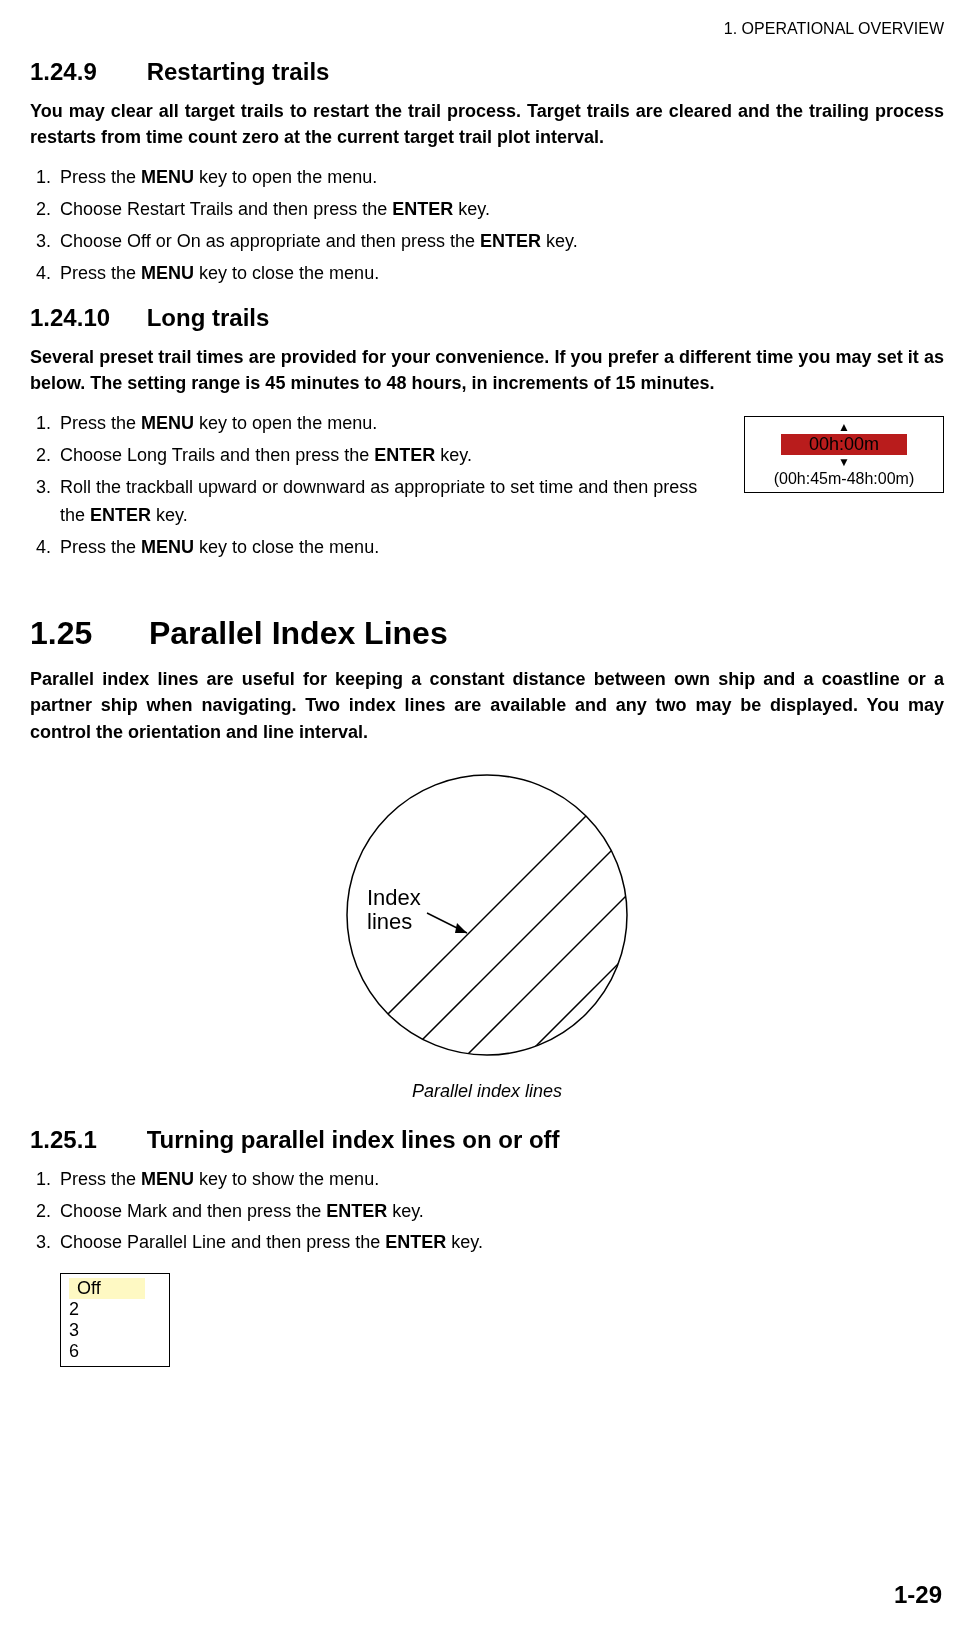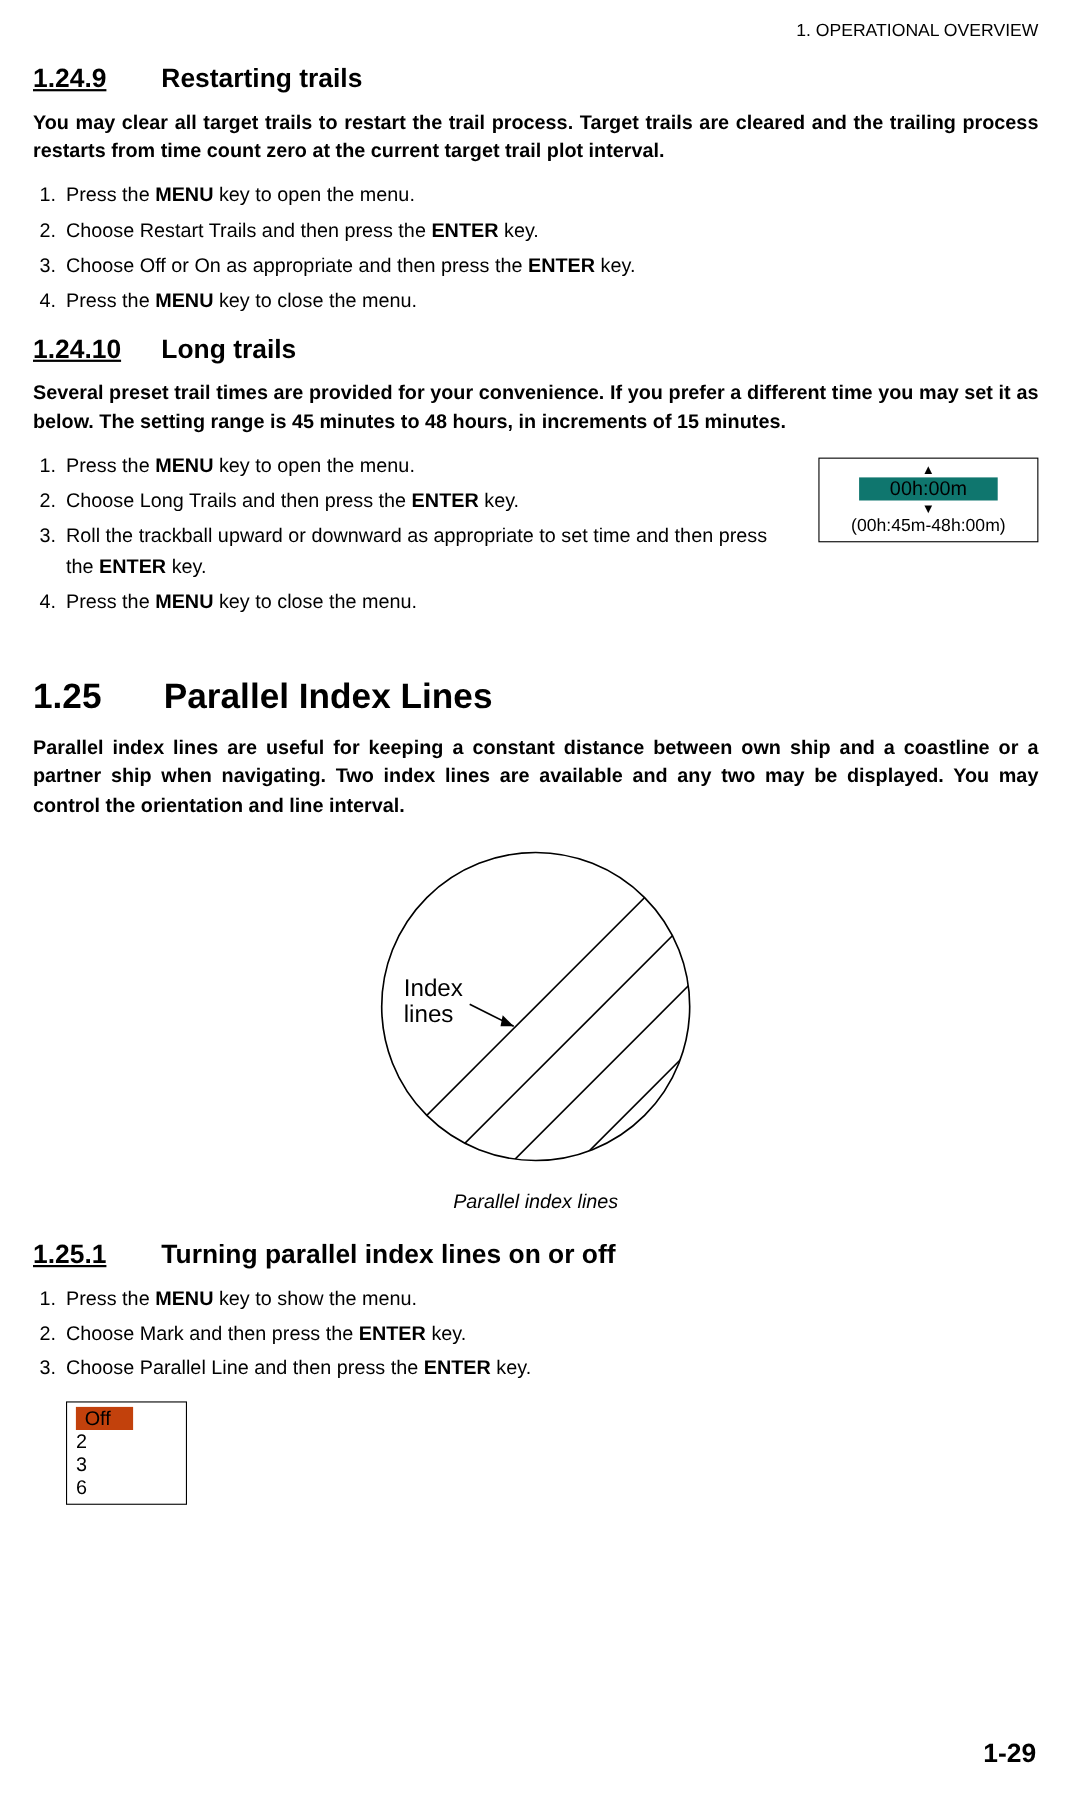--- a/index.html
+++ b/index.html
@@ -16,21 +16,21 @@
       text-align: right;
       font-size: 16px;
       margin-bottom: 20px;
     }
     .h3 {
       font-size: 24px;
       font-weight: bold;
       margin-bottom: 12px;
       margin-top: 14px;
     }
-    .h3 .nstr { display: inline-block; width: 110px; text-decoration: underline; }
+    .h3 .nstr { display: inline-block; width: 110px; }
     .h2 {
       font-size: 32px;
       font-weight: bold;
       margin-bottom: 14px;
       margin-top: 34px;
     }
     .h2 .nstr { display: inline-block; width: 110px; }
     .para {
       font-size: 18px;
       line-height: 1.45;
@@ -59,21 +59,21 @@
       border: 1.5px solid #000;
       width: 200px;
       text-align: center;
       padding: 4px 0 4px 0;
       font-family: Arial, sans-serif;
       margin-top: 6px;
       flex-shrink: 0;
     }
     .time-box .arrow { font-size: 12px; line-height: 1; }
     .time-box .value {
-      background: #0f766e;
+      background: #b91c1c;
       display: inline-block;
       padding: 0 28px;
       font-size: 18px;
       margin: 1px 0;
     }
     .time-box .range { font-size: 16px; margin-top: 2px; }
     .figure-wrap { text-align: center; margin: 20px 0 12px 0; }
     .figure-caption {
       text-align: center;
       font-style: italic;
@@ -82,21 +82,21 @@
     }
     .option-box {
       border: 1.5px solid #000;
       width: 110px;
       padding: 4px 0 4px 0;
       font-size: 18px;
       margin-top: 12px;
       margin-left: 30px;
     }
     .option-box div { padding-left: 8px; }
-    .option-box .selected { background: #c2410c; padding-right: 20px; display: inline-block; margin-left:0; padding-left:8px; width:52px;}
+    .option-box .selected { background: #fef9c3; padding-right: 20px; display: inline-block; margin-left:0; padding-left:8px; width:76px;}
     .page-num {
       position: absolute;
       bottom: 30px;
       right: 32px;
       font-size: 24px;
       font-weight: bold;
     }
   </style>
 </head>
 <body>

